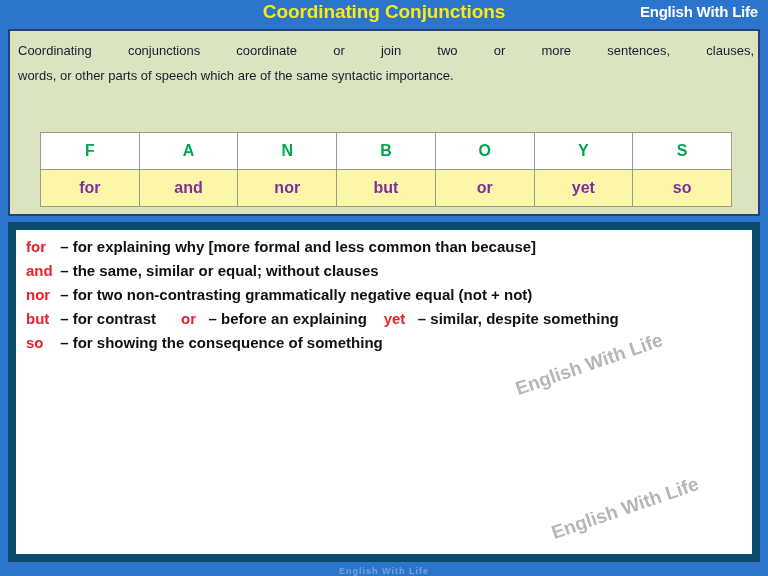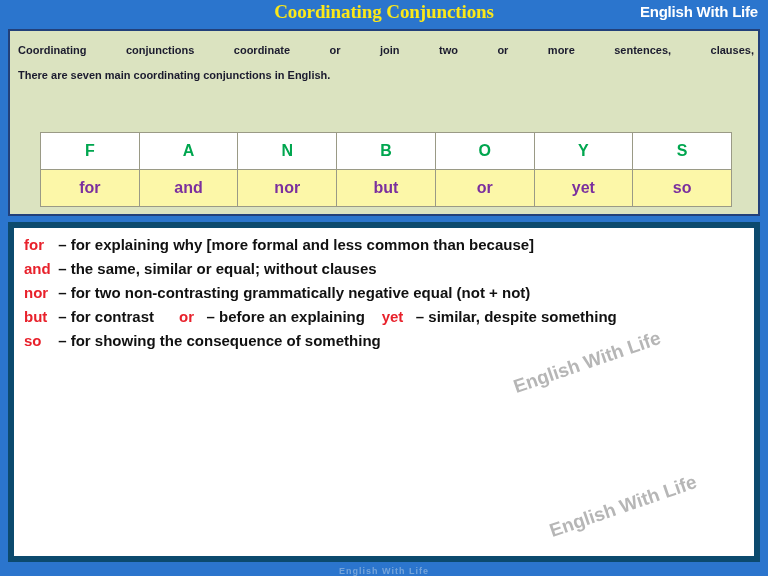--- a/index.html
+++ b/index.html
@@ -28,21 +28,20 @@
   }
   .header-title {
     position: absolute;
     left: 0; top: 1px;
     width: 768px;
     text-align: center;
     font-size: 19px;
     font-weight: bold;
     color: #fbe819;
     letter-spacing: -0.1px;
-    font-family: Liberation Serif, serif;
   }
   .brand {
     position: absolute;
     right: 10px; top: 3px;
     font-size: 15px;
     font-weight: bold;
     color: #ffffff;
     letter-spacing: -0.2px;
   }
 
@@ -52,22 +51,22 @@
     left: 8px; top: 29px;
     width: 752px;
     height: 187px;
     background: #dbe3c0;
     border: 2px solid #22407a;
   }
   .intro-text {
     position: absolute;
     left: 8px; top: 7px;
     width: 736px;
-    font-size: 11px;
-    font-weight: bold;
+    font-size: 13px;
+    font-weight: normal;
     color: #1b1b2e;
     line-height: 25px;
   }
   .intro-line-just {
     text-align: justify;
     text-align-last: justify;
   }
 
   
   .fanboys {
@@ -96,21 +95,21 @@
     font-weight: bold;
   }
 
   
   .body-panel {
     position: absolute;
     left: 8px; top: 222px;
     width: 752px;
     height: 340px;
     background: #ffffff;
-    border: 6px solid #0c4a6e;
+    border: 8px solid #0c4a6e;
     overflow: hidden;
   }
 
   .defs {
     position: absolute;
     left: 10px; top: 5px;
     width: 734px;
   }
   .def-line {
     font-size: 15px;
@@ -155,21 +154,21 @@
 <div class="slide">
 
   <div class="header">
     <div class="header-title">Coordinating Conjunctions</div>
     <div class="brand">English With Life</div>
   </div>
 
   <div class="intro-panel">
     <div class="intro-text">
       <div class="intro-line-just">Coordinating conjunctions coordinate or join two or more sentences, clauses,</div>
-      <div>There are seven main coordinating conjunctions in English.</div>
+      <div>words, or other parts of speech which are of the same syntactic importance.</div>
     </div>
 
     <table class="fanboys">
       <tbody>
           <tr class="letter-row">
         <td>F</td>
         <td>A</td>
         <td>N</td>
         <td>B</td>
         <td>O</td>

